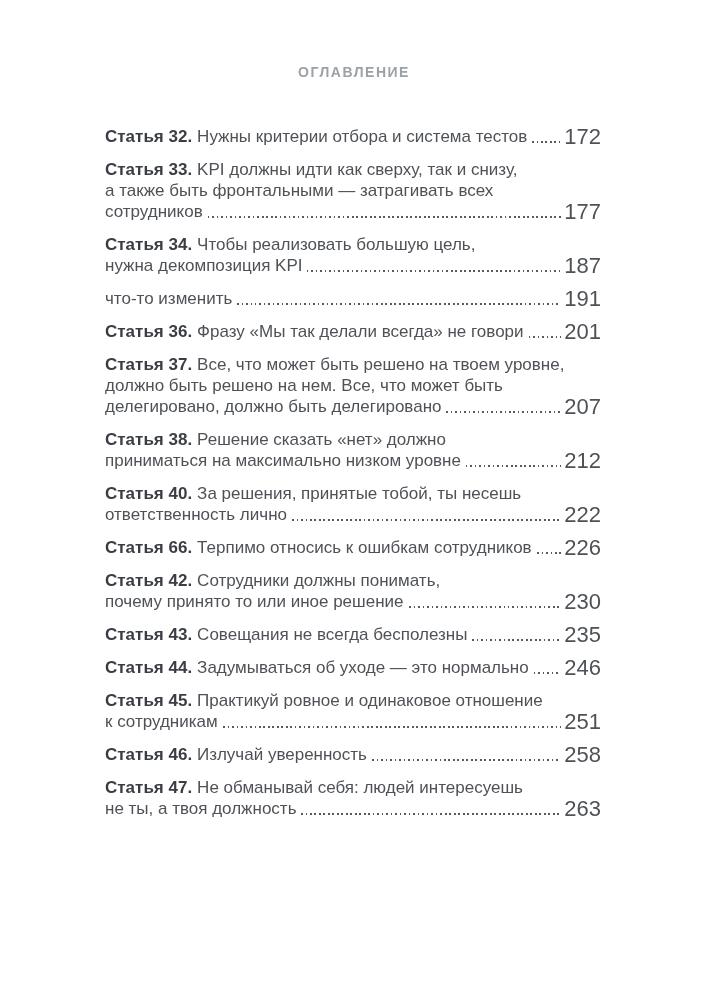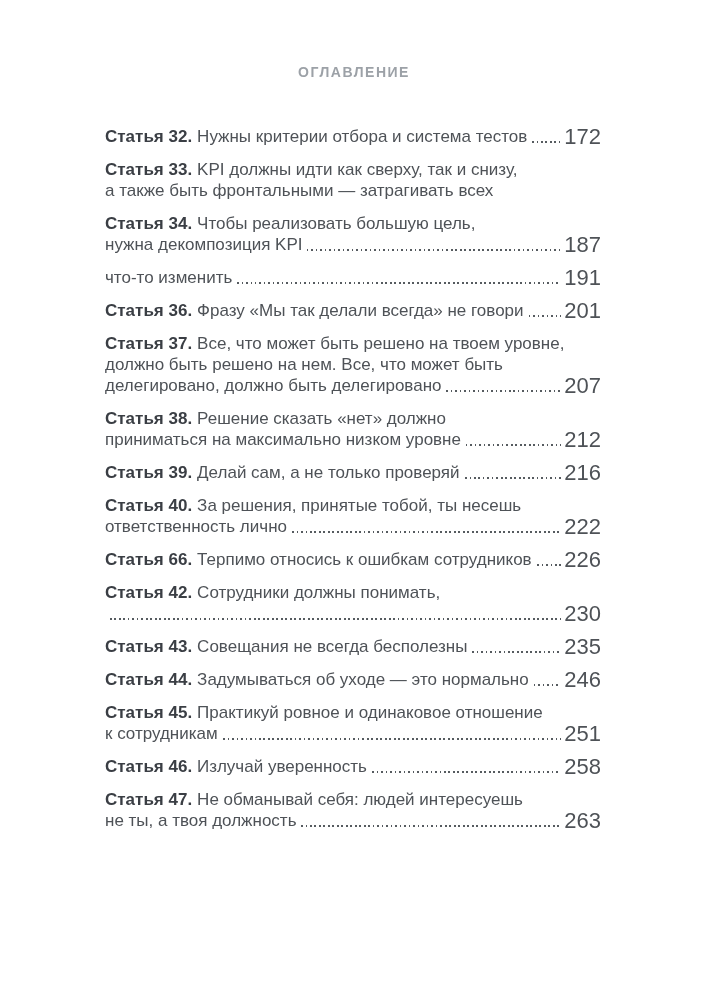--- a/index.html
+++ b/index.html
@@ -91,20 +91,25 @@
         <div class="line last">
           <span class="label">Статья 32.</span>
           <span class="text">Нужны критерии отбора и система тестов</span>
           <span class="dots"></span>
           <span class="pagenum">172</span>
         </div>
       </div>
       <div class="entry">
         <div class="line"><span class="label">Статья 33.</span><span class="text">KPI должны идти как сверху, так и снизу,</span></div>
         <div class="line"><span class="text">а также быть фронтальными — затрагивать всех</span></div>
+        <div class="line last">
+          <span class="text">сотрудников</span>
+          <span class="dots"></span>
+          <span class="pagenum">177</span>
+        </div>
       </div>
       <div class="entry">
         <div class="line"><span class="label">Статья 34.</span><span class="text">Чтобы реализовать большую цель,</span></div>
         <div class="line last">
           <span class="text">нужна декомпозиция KPI</span>
           <span class="dots"></span>
           <span class="pagenum">187</span>
         </div>
       </div>
       <div class="entry">
@@ -133,46 +138,39 @@
       </div>
       <div class="entry">
         <div class="line"><span class="label">Статья 38.</span><span class="text">Решение сказать «нет» должно</span></div>
         <div class="line last">
           <span class="text">приниматься на максимально низком уровне</span>
           <span class="dots"></span>
           <span class="pagenum">212</span>
         </div>
       </div>
       <div class="entry">
-        <div class="line last">
-          <span class="label">Статья 39.</span>
-          <span class="text">Делай сам, а не только проверяй</span>
-          <span class="dots"></span>
-          <span class="pagenum">216</span>
-        </div>
-      </div>
-      <div class="entry">
         <div class="line"><span class="label">Статья 40.</span><span class="text">За решения, принятые тобой, ты несешь</span></div>
         <div class="line last">
           <span class="text">ответственность лично</span>
           <span class="dots"></span>
           <span class="pagenum">222</span>
         </div>
       </div>
       <div class="entry">
         <div class="line last">
           <span class="label">Статья 66.</span>
           <span class="text">Терпимо относись к ошибкам сотрудников</span>
           <span class="dots"></span>
           <span class="pagenum">226</span>
         </div>
       </div>
       <div class="entry">
         <div class="line"><span class="label">Статья 42.</span><span class="text">Сотрудники должны понимать,</span></div>
         <div class="line last">
+          <span class="text">почему принято то или иное решение</span>
           <span class="dots"></span>
           <span class="pagenum">230</span>
         </div>
       </div>
       <div class="entry">
         <div class="line last">
           <span class="label">Статья 43.</span>
           <span class="text">Совещания не всегда бесполезны</span>
           <span class="dots"></span>
           <span class="pagenum">235</span>

